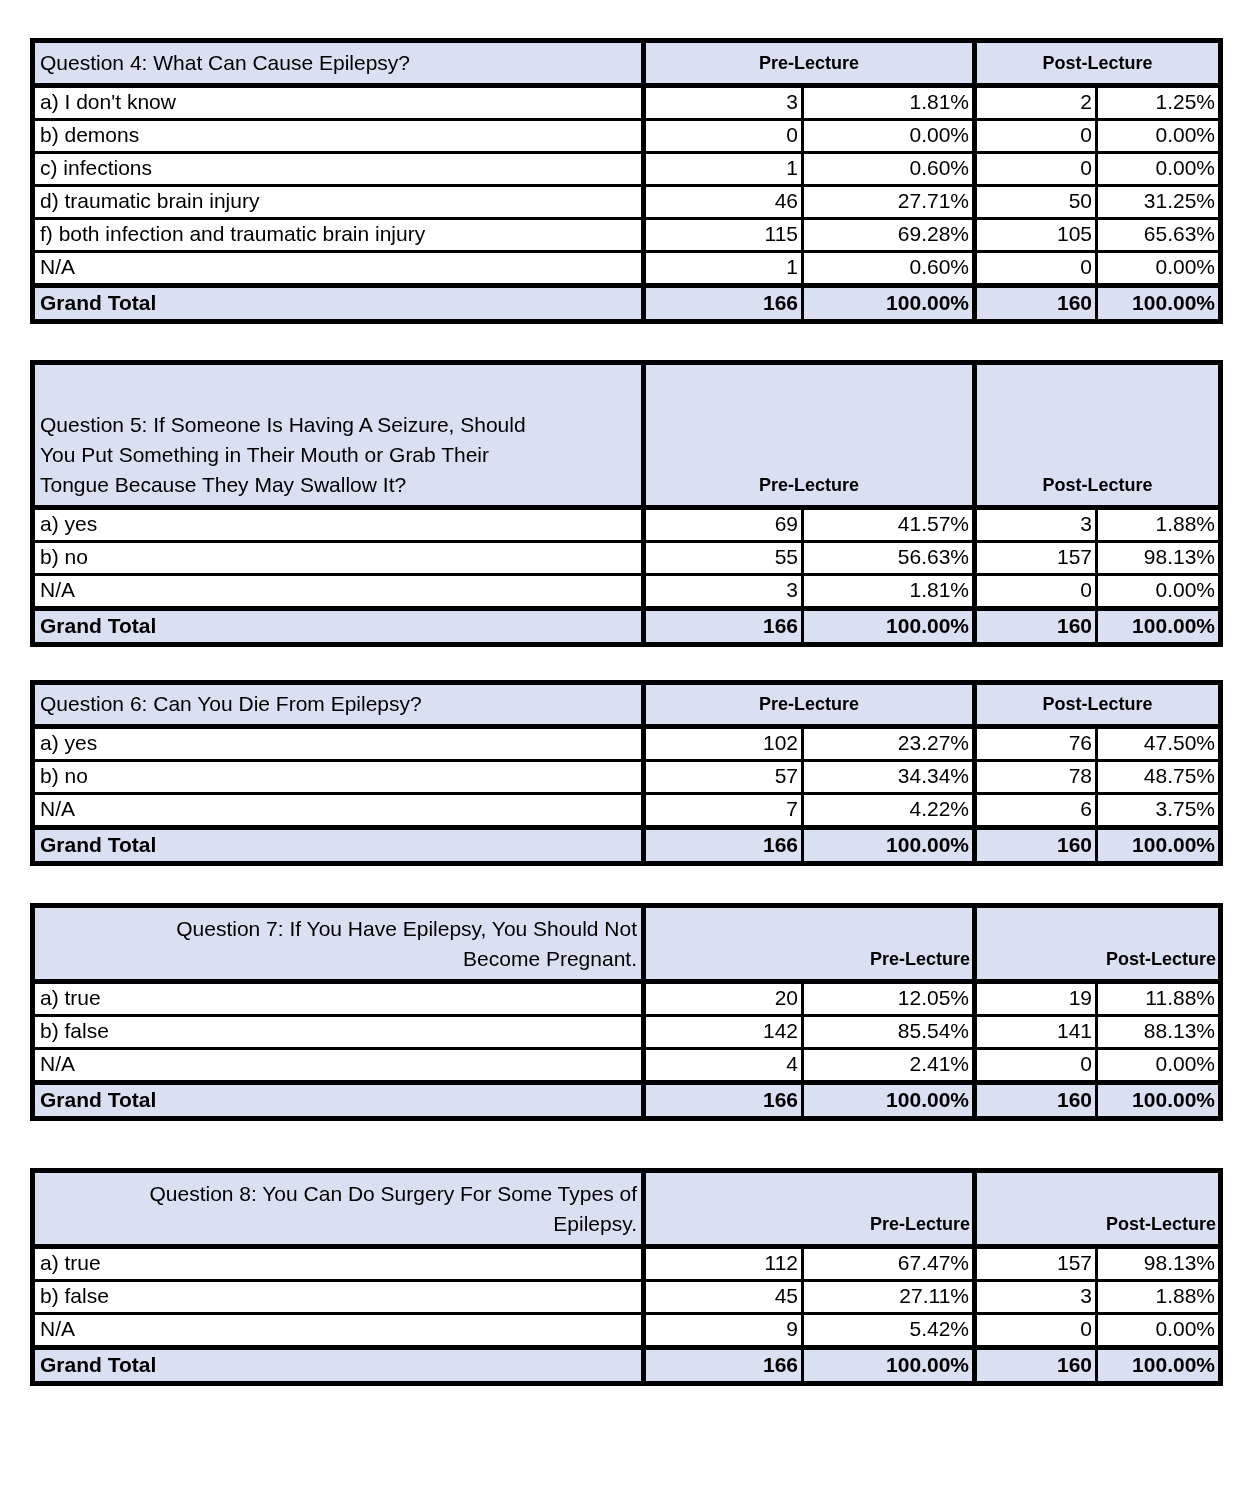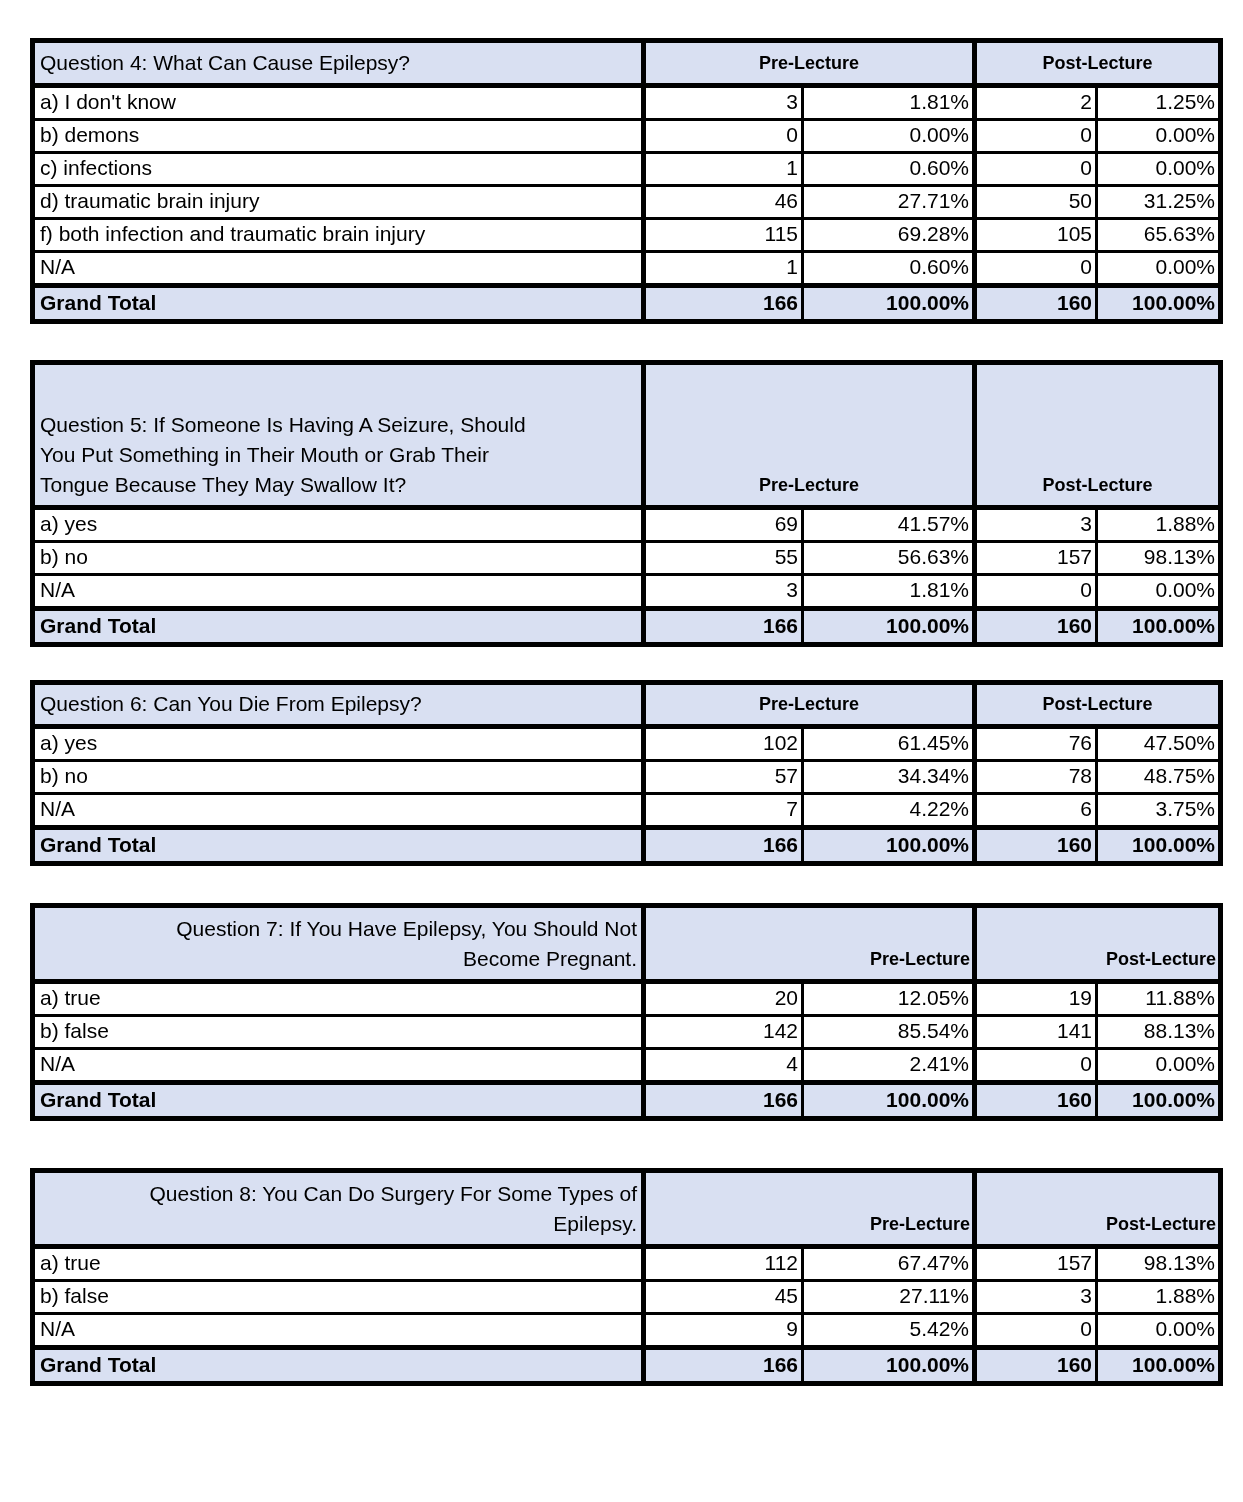--- a/index.html
+++ b/index.html
@@ -231,21 +231,21 @@
       <tr class="header-row">
         <th class="question c-label">Question 6: Can You Die From Epilepsy?</th>
         <th class="group-label c-pre-p" colspan="2">Pre-Lecture</th>
         <th class="group-label c-post-p" colspan="2">Post-Lecture</th>
       </tr>
     </thead>
     <tbody>
   <tr class="data-row">
     <td class="answer c-label">a) yes</td>
     <td class="num c-pre-n">102</td>
-    <td class="num c-pre-p">61.45%</td>
+    <td class="num c-pre-p">23.27%</td>
     <td class="num c-post-n">76</td>
     <td class="num c-post-p">47.50%</td>
   </tr>
 
   <tr class="data-row">
     <td class="answer c-label">b) no</td>
     <td class="num c-pre-n">57</td>
     <td class="num c-pre-p">34.34%</td>
     <td class="num c-post-n">78</td>
     <td class="num c-post-p">48.75%</td>

